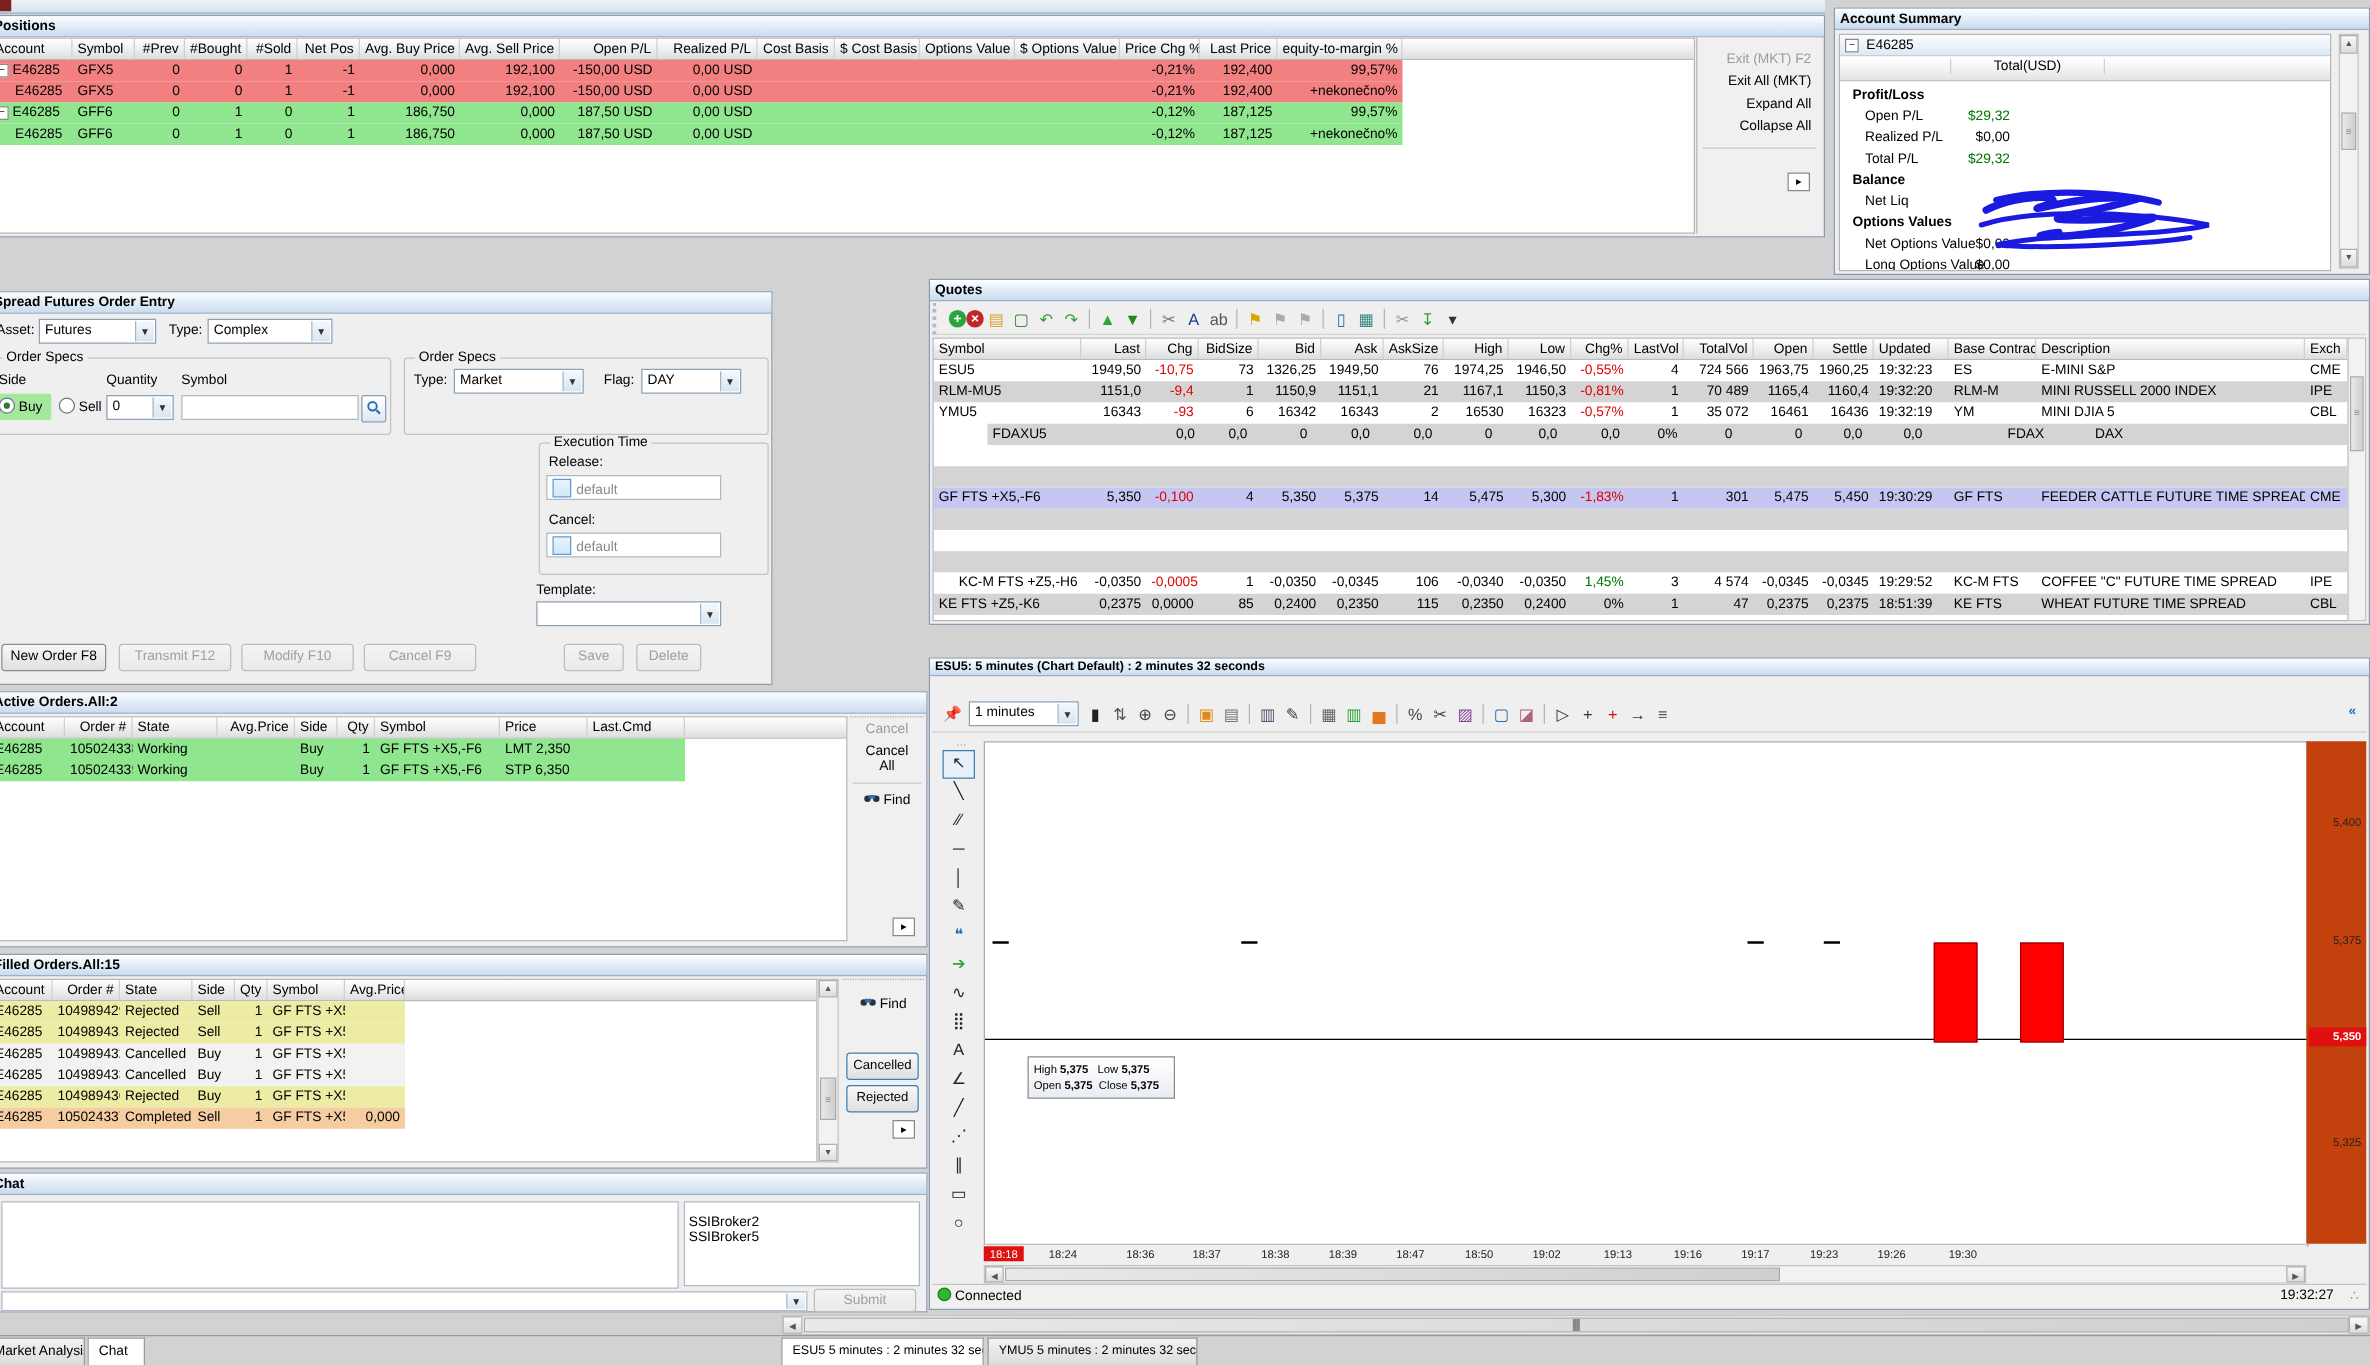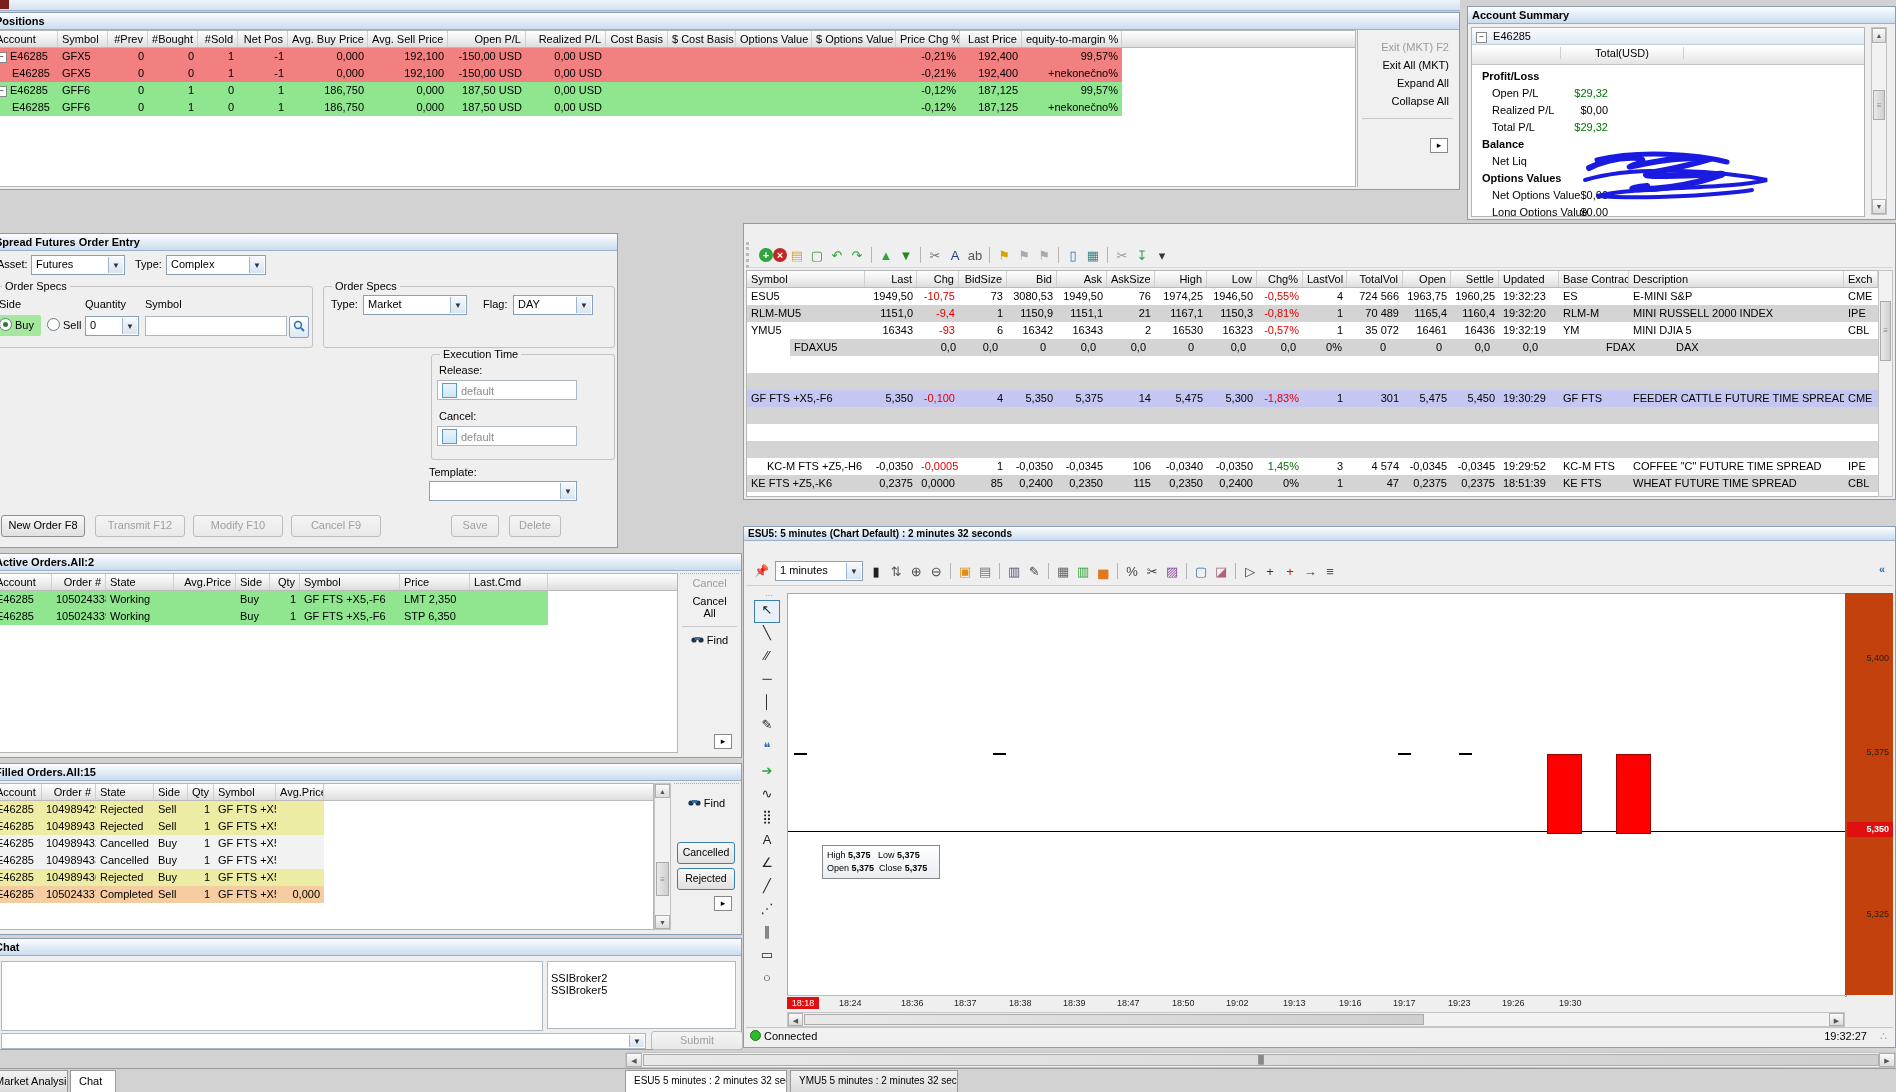--- a/index.html
+++ b/index.html
@@ -435,24 +435,25 @@
   <div class="win" id="w-chat" style="left:-10px;top:938px;width:752px;height:112px;">
     <div class="tbar"><span>Chat</span></div>
     <div style="position:absolute;left:10px;top:22px;width:540px;height:68px;background:#fff;border:1px solid #aeb8c2;"></div>
     <div style="position:absolute;left:556px;top:22px;right:5px;height:68px;background:#fff;border:1px solid #aeb8c2;padding:10px 3px;box-sizing:border-box;" id="chat-list">
         <div>SSIBroker2</div>
         <div>SSIBroker5</div>
       </div>
     <div class="field" style="left:10px;top:94px;width:645px;height:16px;padding:1px 16px 0 4px;">
       <span class="ca" style="padding-top:2px;">▼</span>
     </div>
-    <div class="btn dis" style="left:660px;top:92px;width:92px;height:19px;padding-top:2px;">Submit</div>
+    <div class="btn dis" style="left:660px;top:92px;width:82px;height:19px;padding-top:2px;">Submit</div>
   </div>
 
   <div class="win" id="w-q" style="left:743px;top:223px;width:1153px;height:277px;">
+    <div class="tbar"><span>Quotes</span></div>
     <div id="q-toolbar" style="position:absolute;left:2px;top:18px;right:2px;height:26px;padding:3px 0 0 10px;border-bottom:1px solid #d5d5d5;box-sizing:border-box;white-space:nowrap;overflow:hidden;border-left:3px dotted #b9b9b9;"><span class="tb-ic ic-circle" style="background: rgb(47, 163, 60);">+</span><span class="tb-ic ic-circle" style="background: rgb(194, 38, 38);">×</span><span class="tb-ic " style="color: rgb(217, 166, 65);">▤</span><span class="tb-ic " style="color: rgb(60, 138, 60);">▢</span><span class="tb-ic " style="color: rgb(47, 163, 60);">↶</span><span class="tb-ic " style="color: rgb(47, 163, 60);">↷</span><span class="tsep"></span><span class="tb-ic " style="color: rgb(47, 163, 60);">▲</span><span class="tb-ic " style="color: rgb(31, 138, 31);">▼</span><span class="tsep"></span><span class="tb-ic " style="color: rgb(119, 119, 119);">✂</span><span class="tb-ic " style="color: rgb(27, 63, 143);">A</span><span class="tb-ic " style="color: rgb(85, 85, 85);">ab</span><span class="tsep"></span><span class="tb-ic " style="color: rgb(217, 166, 0);">⚑</span><span class="tb-ic " style="color: rgb(170, 170, 170);">⚑</span><span class="tb-ic " style="color: rgb(170, 170, 170);">⚑</span><span class="tsep"></span><span class="tb-ic " style="color: rgb(42, 109, 181);">▯</span><span class="tb-ic " style="color: rgb(59, 134, 134);">▦</span><span class="tsep"></span><span class="tb-ic " style="color: rgb(153, 153, 153);">✂</span><span class="tb-ic " style="color: rgb(47, 163, 60);">↧</span><span class="tb-ic " style="color: rgb(51, 51, 51);">▾</span></div>
     <div class="lv" style="left:2px;top:46px;width:1133px;bottom:2px;">
       <div class="lv-head" id="q-head">
           <span class="lv-hc al-l" style="width: 118px;">Symbol</span>
           <span class="lv-hc al-r" style="width: 52px;">Last</span>
           <span class="lv-hc al-r" style="width: 42px;">Chg</span>
           <span class="lv-hc al-r" style="width: 48px;">BidSize</span>
           <span class="lv-hc al-r" style="width: 50px;">Bid</span>
           <span class="lv-hc al-r" style="width: 50px;">Ask</span>
           <span class="lv-hc al-r" style="width: 48px;">AskSize</span>
@@ -467,21 +468,21 @@
           <span class="lv-hc al-l" style="width: 70px;">Base Contract</span>
           <span class="lv-hc al-l" style="width: 215px;">Description</span>
           <span class="lv-hc al-l" style="width: 34px;">Exch</span>
         </div>
       <div id="q-body">
           <div class="lv-row t-w" style="width: 1131px;">
             <span class="lv-c al-l" style="width: 118px;">ESU5</span>
             <span class="lv-c al-r" style="width: 52px;">1949,50</span>
             <span class="lv-c al-r c-neg" style="width: 42px;">-10,75</span>
             <span class="lv-c al-r" style="width: 48px;">73</span>
-            <span class="lv-c al-r" style="width: 50px;">3080,53</span>
+            <span class="lv-c al-r" style="width: 50px;">1326,25</span>
             <span class="lv-c al-r" style="width: 50px;">1949,50</span>
             <span class="lv-c al-r" style="width: 48px;">76</span>
             <span class="lv-c al-r" style="width: 52px;">1974,25</span>
             <span class="lv-c al-r" style="width: 50px;">1946,50</span>
             <span class="lv-c al-r c-neg" style="width: 46px;">-0,55%</span>
             <span class="lv-c al-r" style="width: 44px;">4</span>
             <span class="lv-c al-r" style="width: 56px;">724 566</span>
             <span class="lv-c al-r" style="width: 48px;">1963,75</span>
             <span class="lv-c al-r" style="width: 48px;">1960,25</span>
             <span class="lv-c al-l" style="width: 60px;">19:32:23</span>

